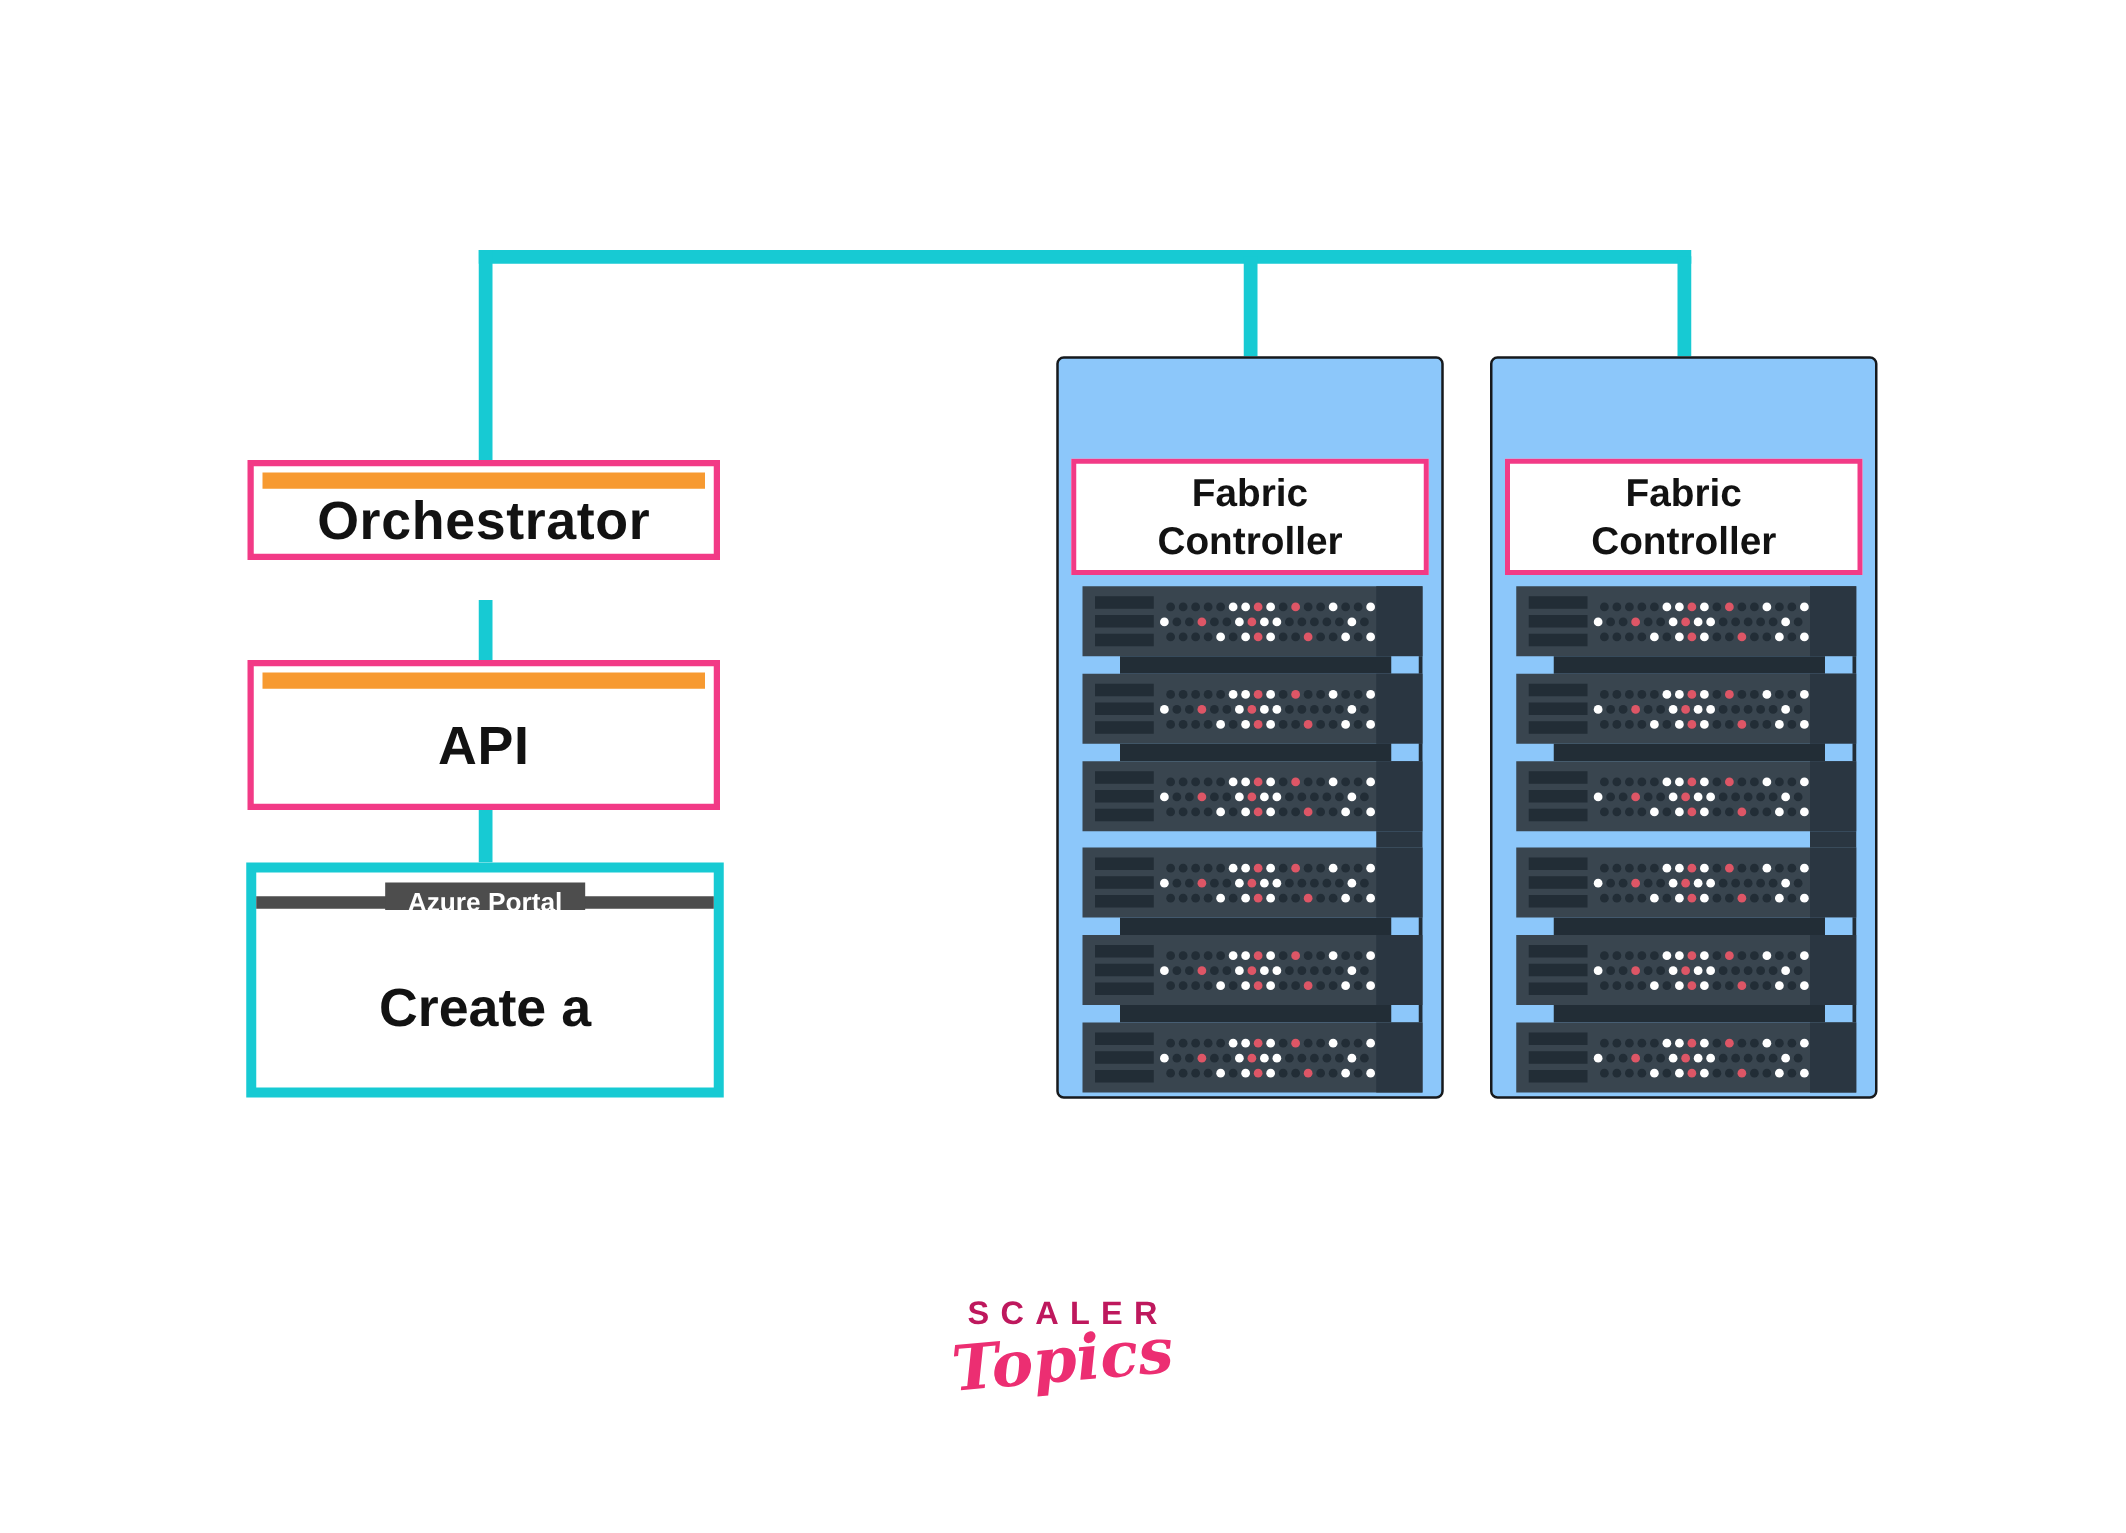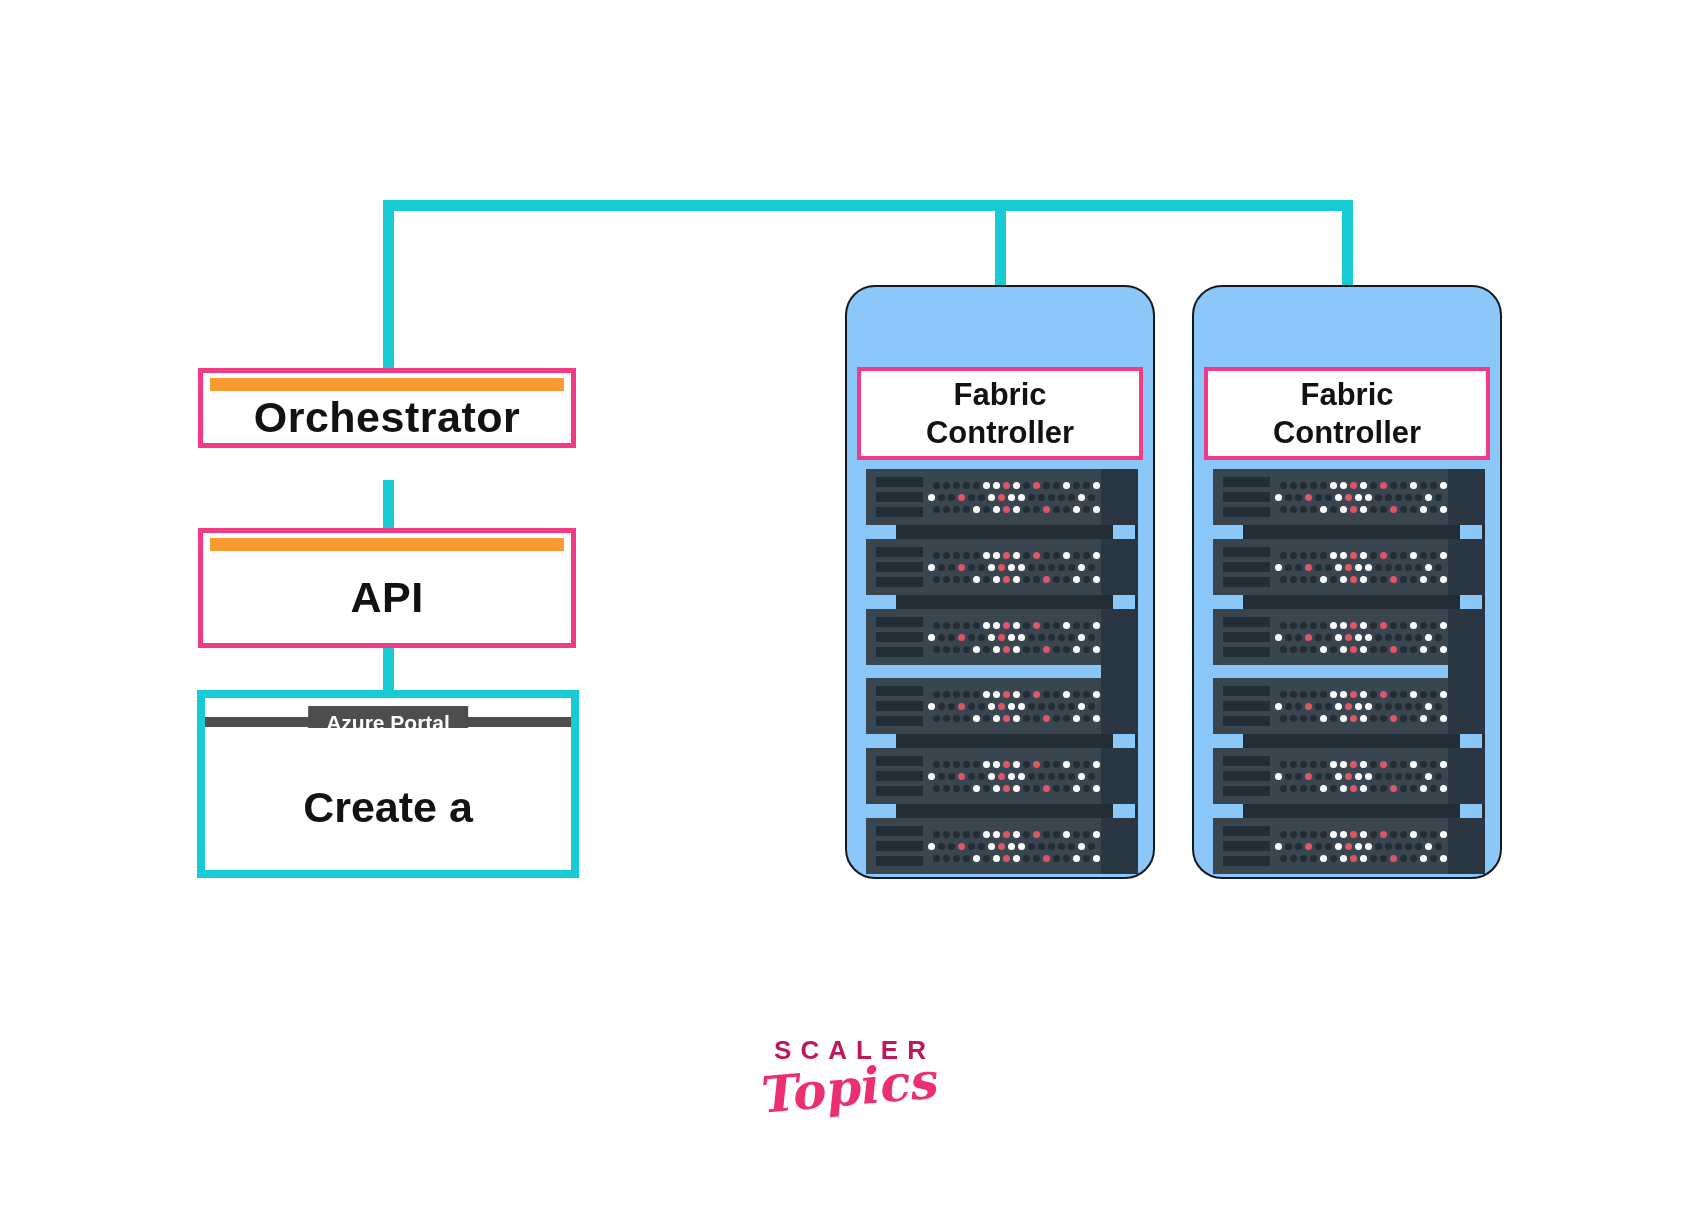--- a/index.html
+++ b/index.html
@@ -26,21 +26,21 @@
   .box-createvm    {left:197px;top:690px;width:382px;height:188px;border:8px solid #17CAD3;position:absolute;background:#fff;box-sizing:border-box;}
   .portal-bar{position:absolute;left:0;right:0;top:19px;height:10px;background:#4D4D4D;}
   .portal-tag{position:absolute;top:8px;left:50%;transform:translateX(-50%);
     height:22px;line-height:34px;padding:0 18px;background:#4D4D4D;color:#fff;
     font-size:21px;font-weight:bold;white-space:nowrap;z-index:2;}
   .vm-label{position:absolute;left:0;right:0;top:46px;bottom:0;display:flex;flex-direction:row;
     align-items:center;justify-content:center;font-size:43px;font-weight:bold;color:#121212;line-height:47px;}
 
   
   .rack{position:absolute;width:310px;height:594px;background:#8CC7FA;
-    border:2px solid #16191c;border-radius:30px;box-sizing:border-box;}
+    border:2px solid #16191c;border-radius:6px;box-sizing:border-box;}
   .rack-1{left:845px;top:285px;}
   .rack-2{left:1192px;top:285px;}
   .fabric-label{position:absolute;left:10px;right:10px;top:80px;height:93px;
     background:#fff;border:4px solid #F23A86;box-sizing:border-box;
     display:flex;flex-direction:column;align-items:center;justify-content:center;
     font-size:31px;font-weight:bold;color:#121212;line-height:38px;}
   .units{position:absolute;left:19px;right:15px;top:182px;}
   .unit{position:relative;height:56px;background:#39454F;display:flex;align-items:center;}
   .bars{display:flex;flex-direction:column;gap:5px;margin-left:10px;}
   .bars i{display:block;width:47px;height:10px;background:#222D36;}

